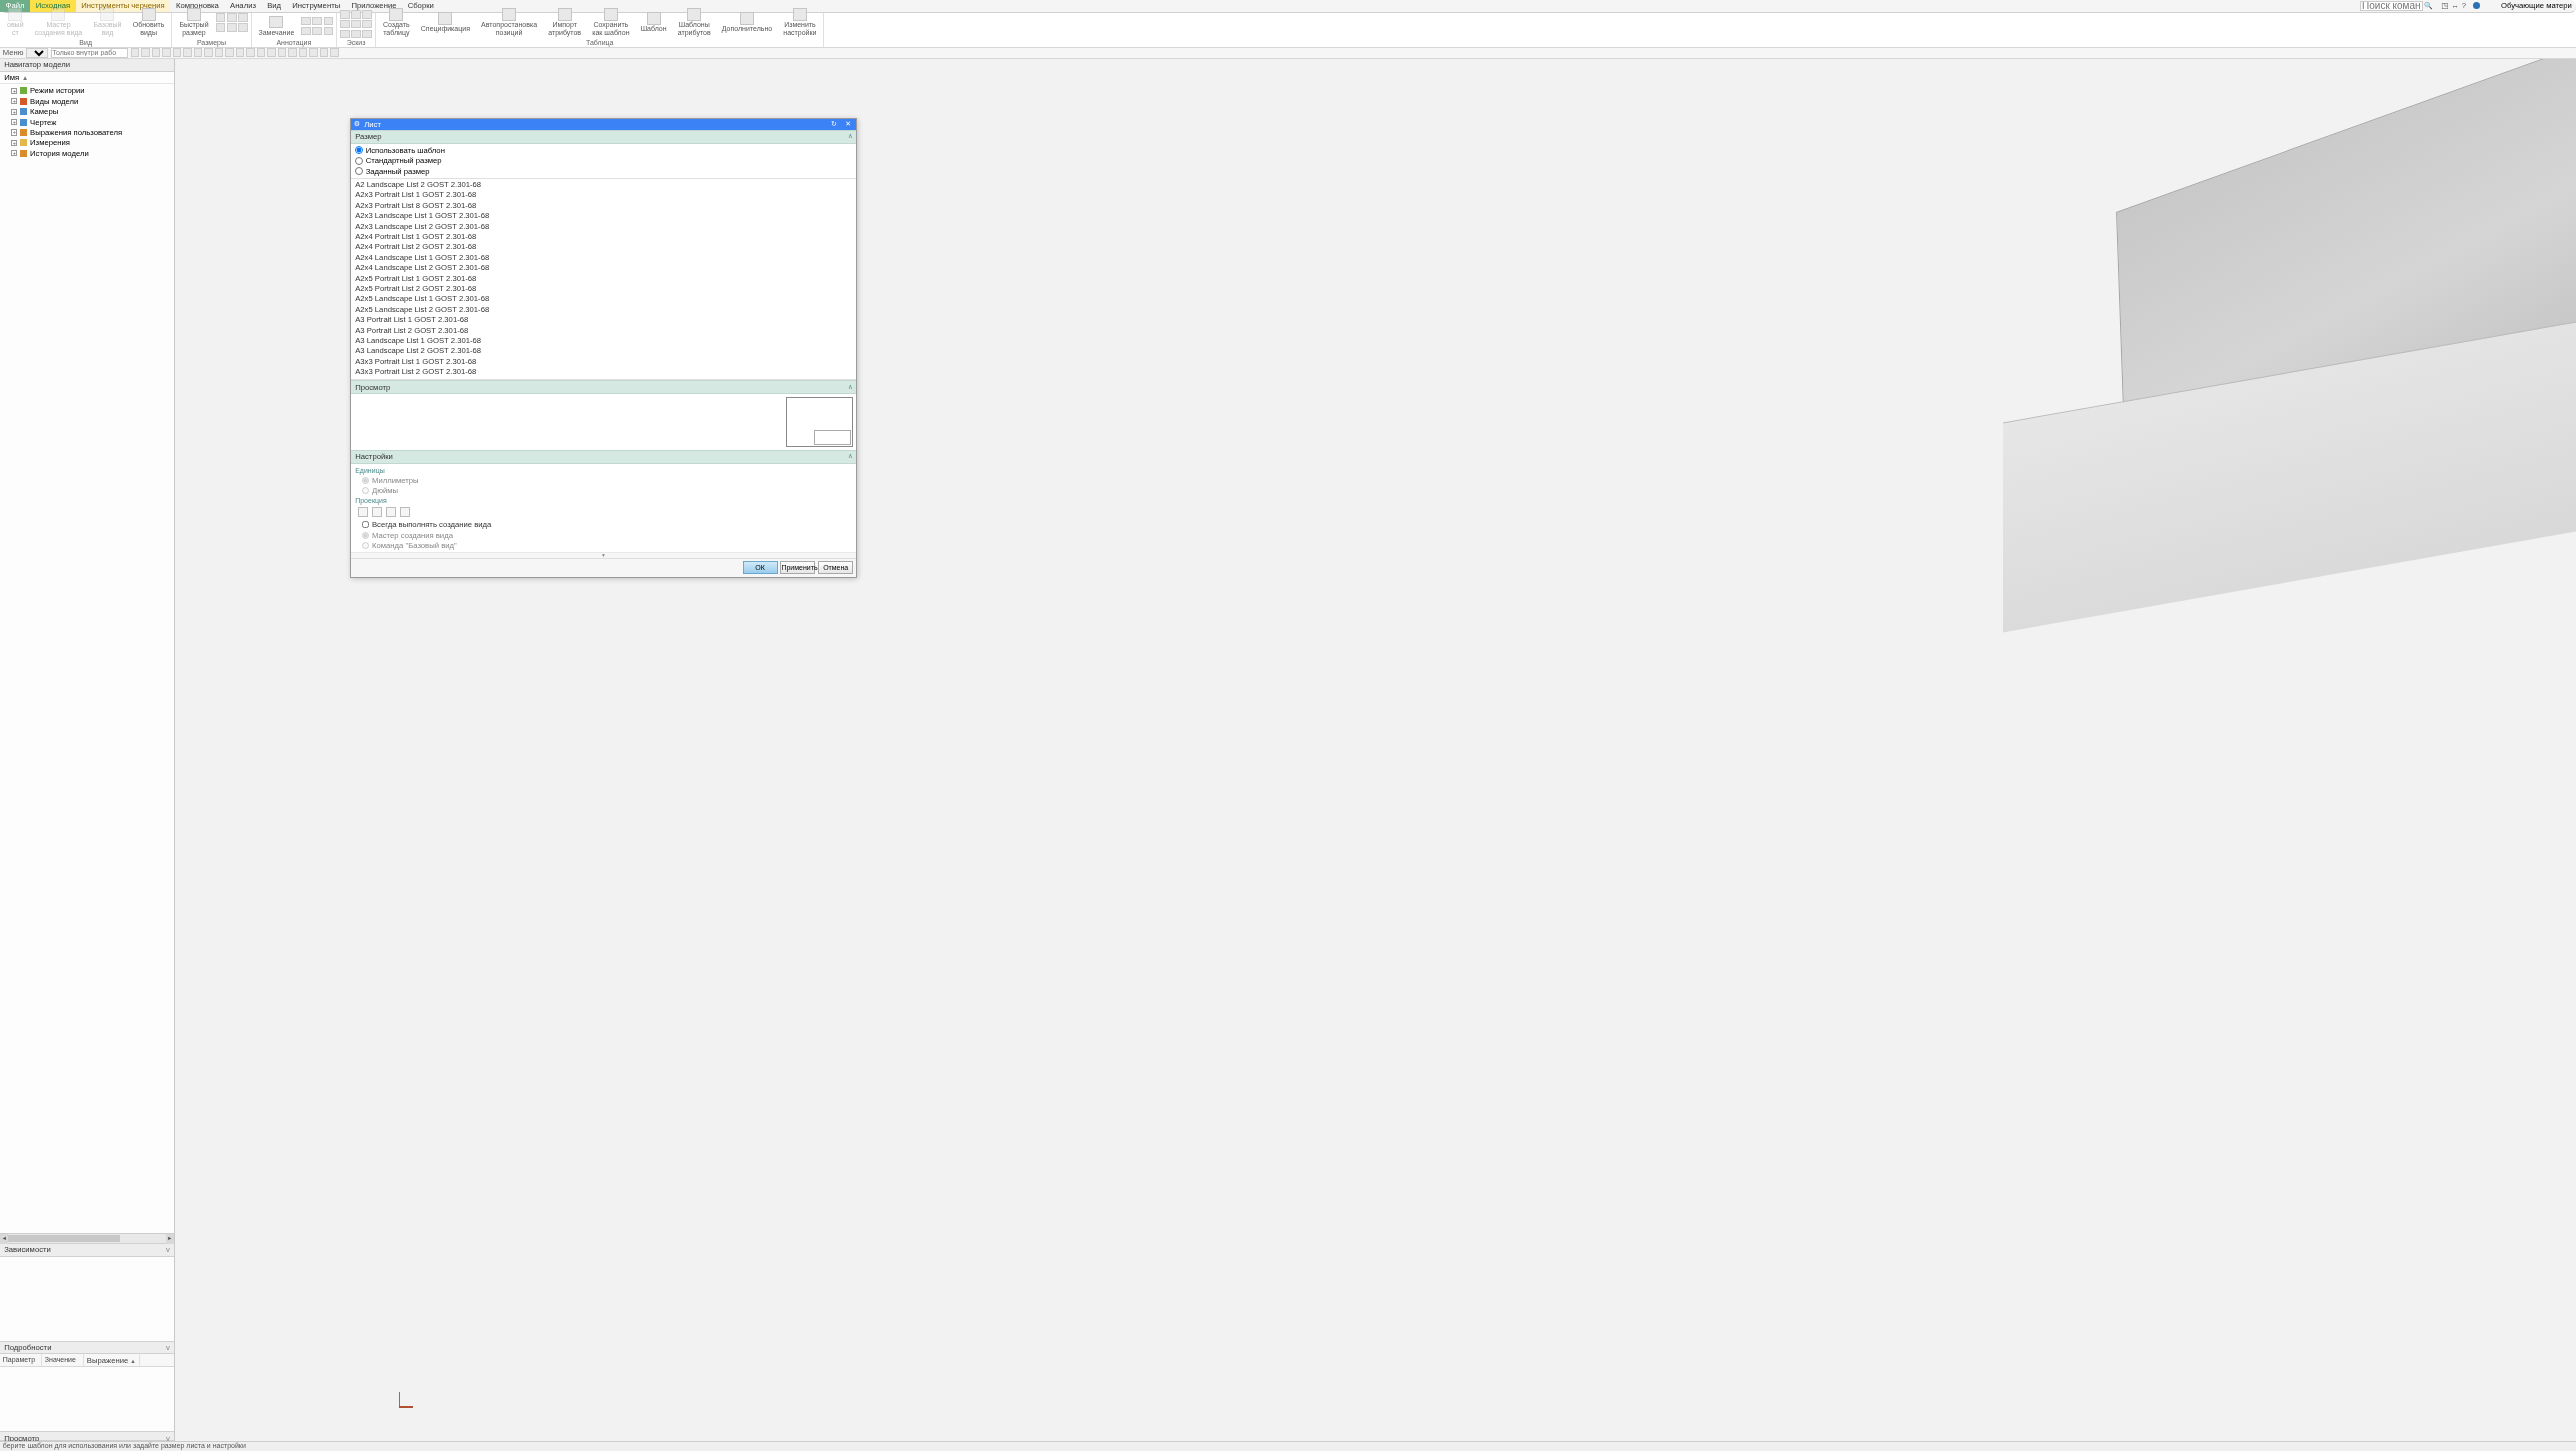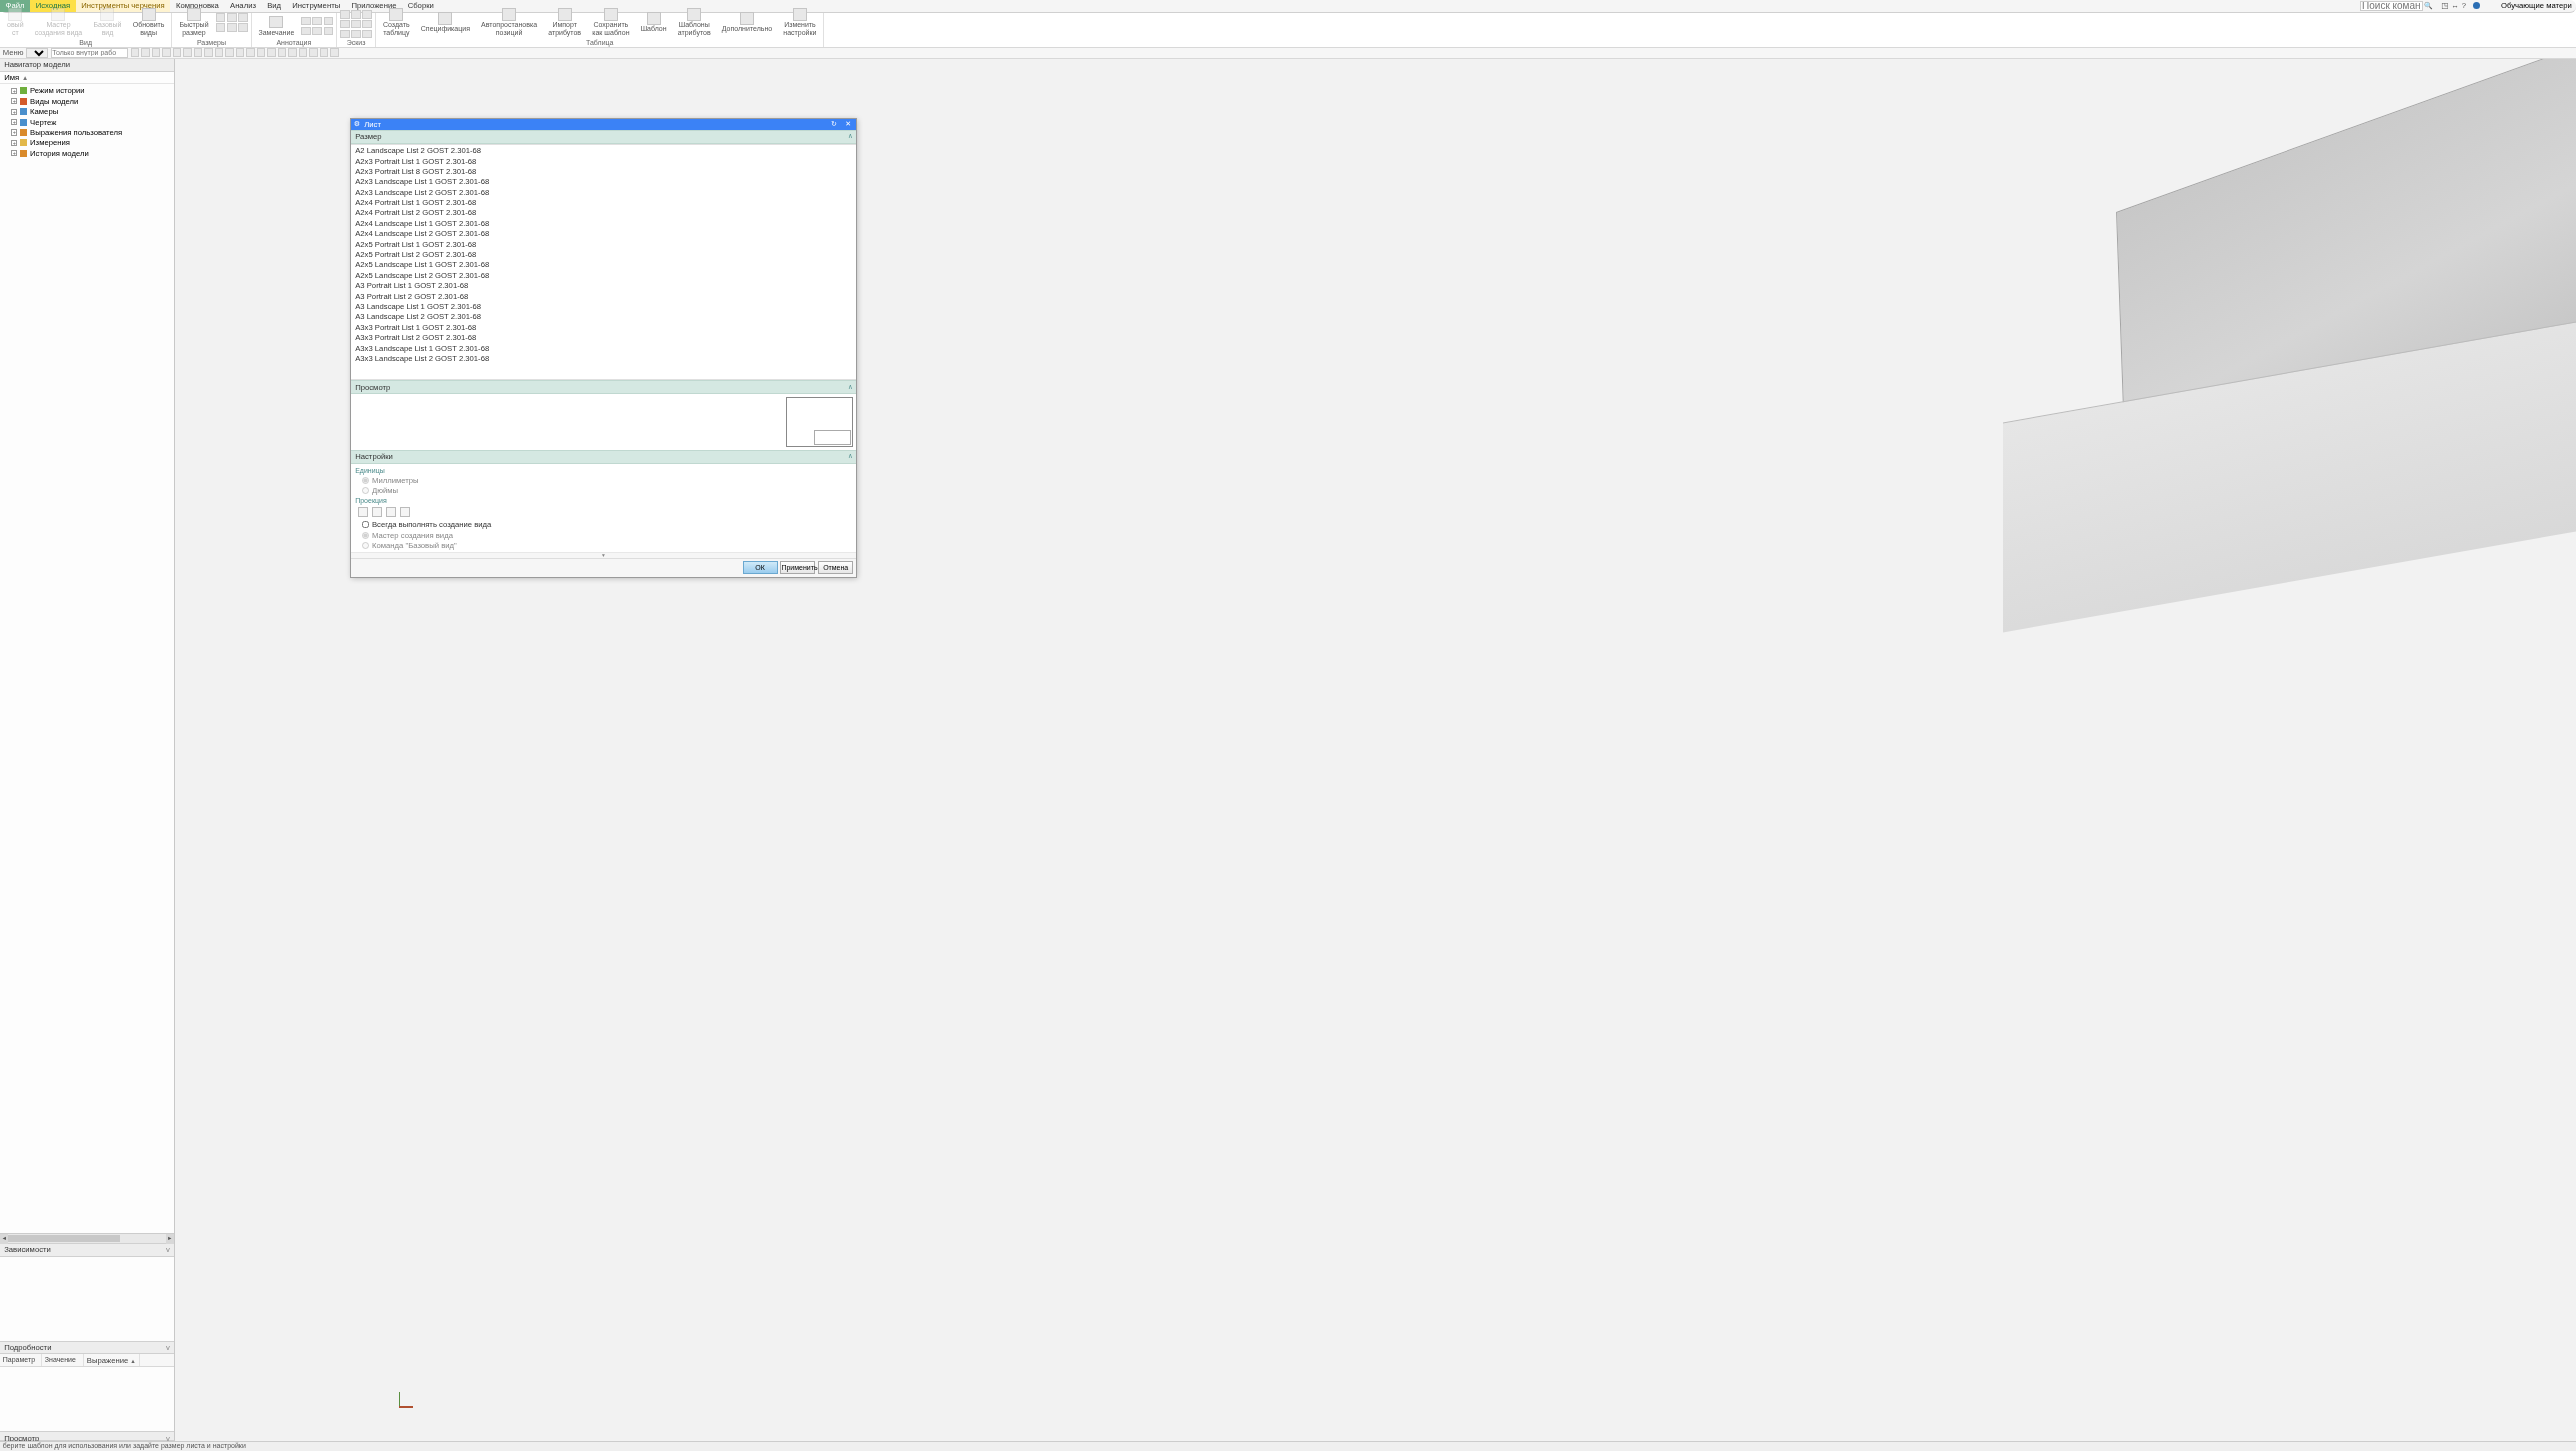--- a/index.html
+++ b/index.html
@@ -376,20 +376,34 @@
           <span>Лист</span>
           <span class="spacer"></span>
           <span class="winbtn">↻</span>
           <span class="winbtn">✕</span>
         </div>
 
         <div class="section-head">
           <span>Размер</span>
           <span class="chev">ʌ</span>
         </div>
+        <div class="radios">
+          <label>
+              <input type="radio" name="sz" checked="" style="">
+              <span>Использовать шаблон</span>
+            </label>
+          <label>
+              <input type="radio" name="sz" style="">
+              <span>Стандартный размер</span>
+            </label>
+          <label>
+              <input type="radio" name="sz" style="">
+              <span>Заданный размер</span>
+            </label>
+        </div>
         <div class="listbox" id="templates">
             <div class="item">A2 Landscape List 2 GOST 2.301-68</div>
             <div class="item">A2x3 Portrait List 1 GOST 2.301-68</div>
             <div class="item">A2x3 Portrait List 8 GOST 2.301-68</div>
             <div class="item">A2x3 Landscape List 1 GOST 2.301-68</div>
             <div class="item">A2x3 Landscape List 2 GOST 2.301-68</div>
             <div class="item">A2x4 Portrait List 1 GOST 2.301-68</div>
             <div class="item">A2x4 Portrait List 2 GOST 2.301-68</div>
             <div class="item">A2x4 Landscape List 1 GOST 2.301-68</div>
             <div class="item">A2x4 Landscape List 2 GOST 2.301-68</div>

